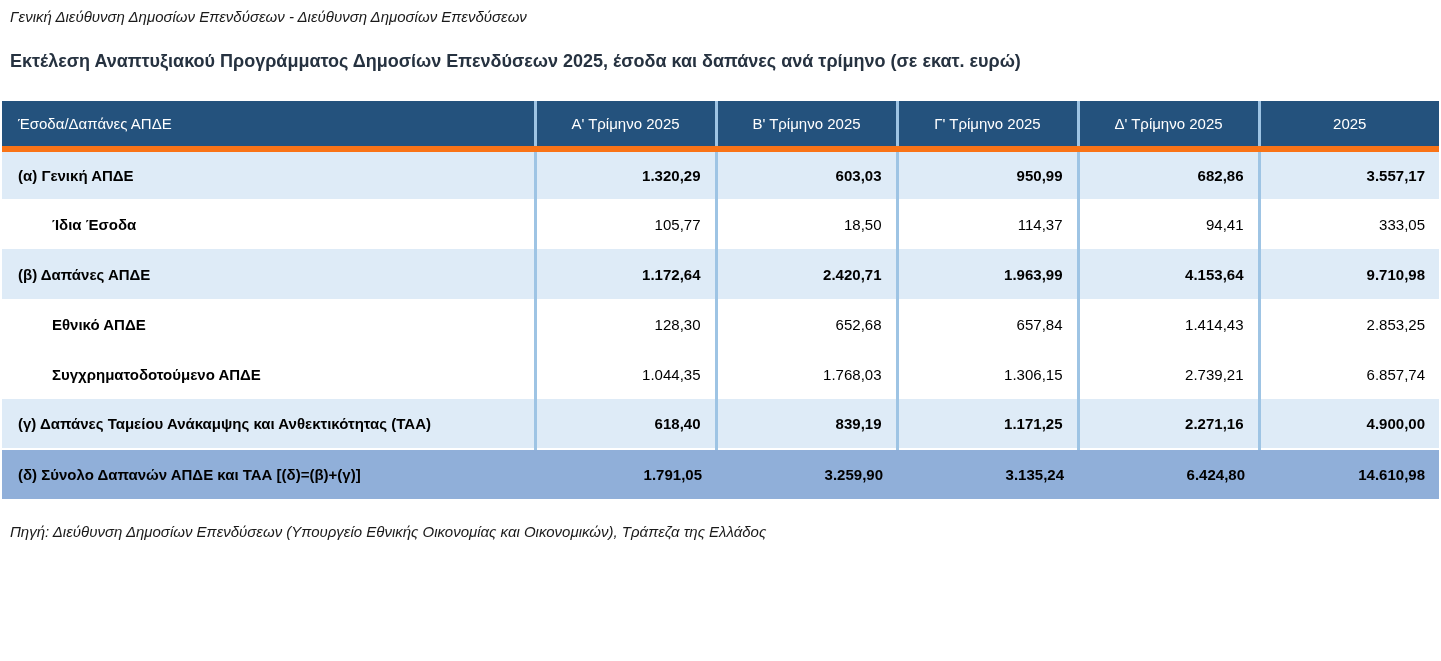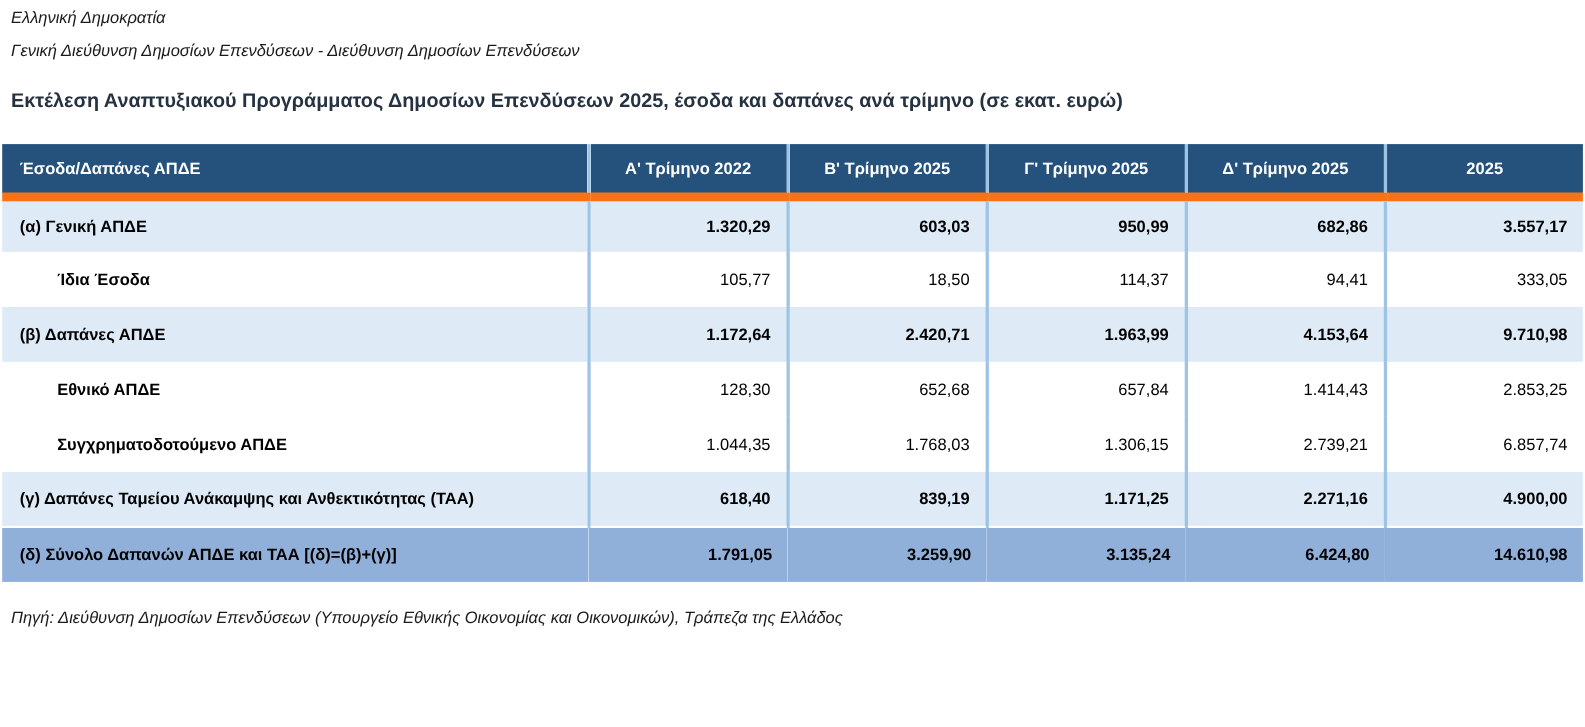--- a/index.html
+++ b/index.html
@@ -47,24 +47,24 @@
     border-right: 3px solid var(--grid_border);
     vertical-align: middle;
     font-size: 15px;
     padding: 0;
     overflow: hidden;
   }
   .budget-table th:last-child, .budget-table td:last-child { border-right: none; }
   .budget-table thead th {
     background: var(--header_bg);
     color: var(--header_text);
-    font-weight: bold;
+    font-weight: normal;
     height: 48px;
     text-align: center;
-    border-bottom: 8px solid #f97316;
+    border-bottom: 6px solid #f97316;
   }
   .budget-table thead th.label-head { text-align: left; padding-left: 16px; }
   .budget-table tbody td { height: 50px; }
   .budget-table .label-cell { text-align: left; font-weight: bold; padding-left: 16px; }
   .budget-table .value-cell { text-align: right; padding-right: 14px; }
   tr.row-subtotal td { background: var(--subtotal_bg); font-weight: bold; }
   tr.row-detail td { background: #ffffff; }
   tr.row-detail td.label-cell { padding-left: 50px; }
   tr.row-detail td.value-cell { font-weight: normal; }
   tr.row-total td {
@@ -82,39 +82,38 @@
     color: var(--body_text);
     white-space: nowrap;
   }
 </style>
 </head>
 <body>
 
 <div class="doc">
 
   <div class="org-block">
-    <p class="org-line">Ελληνική Δημοκρατία</p>
     <p class="org-line">Γενική Διεύθυνση Δημοσίων Επενδύσεων - Διεύθυνση Δημοσίων Επενδύσεων</p>
   </div>
 
   <h1 class="page-title">Εκτέλεση Αναπτυξιακού Προγράμματος Δημοσίων Επενδύσεων 2025, έσοδα και δαπάνες ανά τρίμηνο (σε εκατ. ευρώ)</h1>
 
   <table class="budget-table">
     <colgroup>
       <col style="width:533px">
       <col style="width:181px">
       <col style="width:181px">
       <col style="width:181px">
       <col style="width:181px">
       <col style="width:180px">
     </colgroup>
     <thead>
       <tr>
         <th class="label-head">Έσοδα/Δαπάνες ΑΠΔΕ</th>
-        <th>Α' Τρίμηνο 2022</th>
+        <th>Α' Τρίμηνο 2025</th>
         <th>Β' Τρίμηνο 2025</th>
         <th>Γ' Τρίμηνο 2025</th>
         <th>Δ' Τρίμηνο 2025</th>
         <th>2025</th>
       </tr>
     </thead>
     <tbody>
         <tr class="row-subtotal">
           <td class="label-cell">(α) Γενική ΑΠΔΕ</td>
           <td class="value-cell">1.320,29</td>

